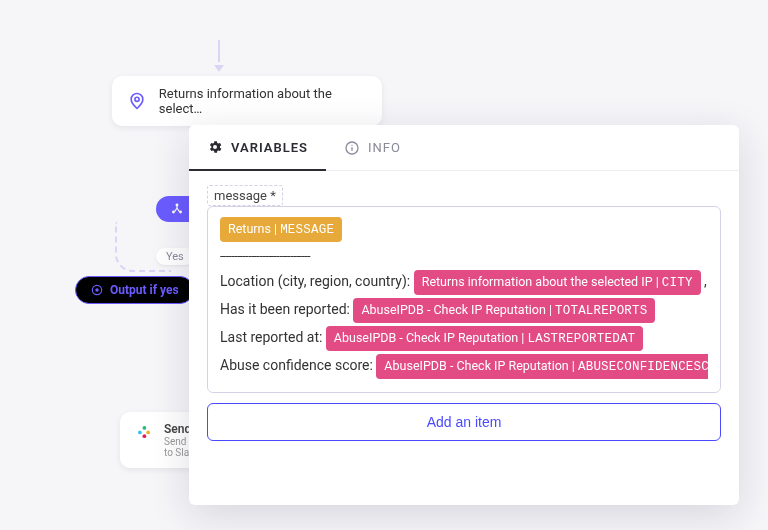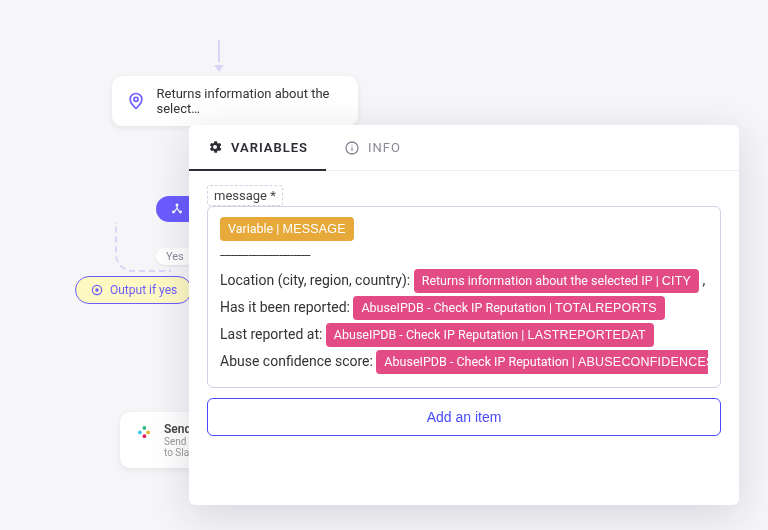--- a/index.html
+++ b/index.html
@@ -34,21 +34,21 @@
   }
   .pill-purple {
     background: #6b5cff; color: #fff;
   }
   .pill-purple .dot-icon { width:14px;height:14px;color:#fff; }
   .pill-yes {
     position:absolute;
     background:#fff; color:#8a8a99; font-size:11px; padding:2px 10px; border-radius:999px; box-shadow:0 1px 3px rgba(0,0,0,.08);
   }
   .pill-outline {
-    border:1.5px solid #6b5cff; color:#6b5cff; background:#fef9c3; font-weight:400;
+    border:1.5px solid #6b5cff; color:#6b5cff; background:#000000; font-weight:700;
   }
   .arrow-down {
     position:absolute; width:2px; background:transparent; display:flex; flex-direction:column; align-items:center;
   }
   .arrow-down .line { width:2px; height:22px; background:#d9d6f5; }
   .arrow-down .head { width:0;height:0;border-left:5px solid transparent;border-right:5px solid transparent;border-top:7px solid #d9d6f5; }
   .dashed-path { position:absolute; border-left:2px dashed #d9d6f5; border-bottom:2px dashed #d9d6f5; border-bottom-left-radius:18px; }
 
   .slack-node {
     position:absolute; background:#fff; border-radius:10px; box-shadow:0 2px 6px rgba(20,20,40,.08);
@@ -90,21 +90,21 @@
   .chip {
     display:inline-block;
     border-radius:4px;
     padding:1px 8px;
     font-size:12.5px;
     color:#fff;
     white-space:nowrap;
   }
   .chip-yellow { background:#e6a93a; }
   .chip-pink { background:#e24b84; }
-  .chip .code { font-family: Liberation Sans, sans-serif; letter-spacing:.2px; }
+  .chip .code { font-family: Liberation Mono, monospace; letter-spacing:.2px; }
   .hr-dashes { color:#999; font-size:12px; letter-spacing:-.5px; }
   .line { margin-bottom:3px; color:#333; white-space:nowrap; overflow:hidden; }
 
   .add-item {
     margin-top:10px;
     border:1.5px solid #4a4aff;
     color:#4a4aff;
     background:#fff;
     border-radius:6px;
     padding:10px;
@@ -116,21 +116,21 @@
 </head>
 <body>
 
 <div class="canvas">
 
   <div class="arrow-down" style="left:218px; top:40px;">
     <div class="line"></div>
       <div class="head"></div>
   </div>
 
-  <div class="flow-node" style="left:112px; top:76px; width:246px;">
+  <div class="flow-node" style="left:112px; top:76px; width:270px;">
     <span class="node-icon">
       <svg viewBox="0 0 24 24" width="20" height="20" fill="none" stroke="currentColor" stroke-width="2">
           <path d="M12 21s-7-6.2-7-11a7 7 0 1 1 14 0c0 4.8-7 11-7 11z"></path>
           <circle cx="12" cy="10" r="2.5"></circle>
         </svg>
     </span>
     <span>Returns information about the select…</span>
   </div>
 
   <div class="pill pill-purple" style="left:156px; top:196px;">
@@ -201,21 +201,21 @@
         <span>INFO</span>
       </div>
     </div>
 
     <div class="panel-body">
       <span class="field-label">message *</span>
 
       <div class="msg-box">
         <div class="line">
           <span class="chip chip-yellow">
-            <span>Variable</span> | <span class="code">MESSAGE</span>
+            <span>Returns</span> | <span class="code">MESSAGE</span>
           </span>
         </div>
         <div class="line hr-dashes">--------------------------------</div>
         <div class="line">
           <span>Location (city, region, country): </span>
           <span class="chip chip-pink">
             <span>Returns information about the selected IP</span> | <span class="code">CITY</span>
           </span><span> ,</span>
         </div>
         <div class="line">

